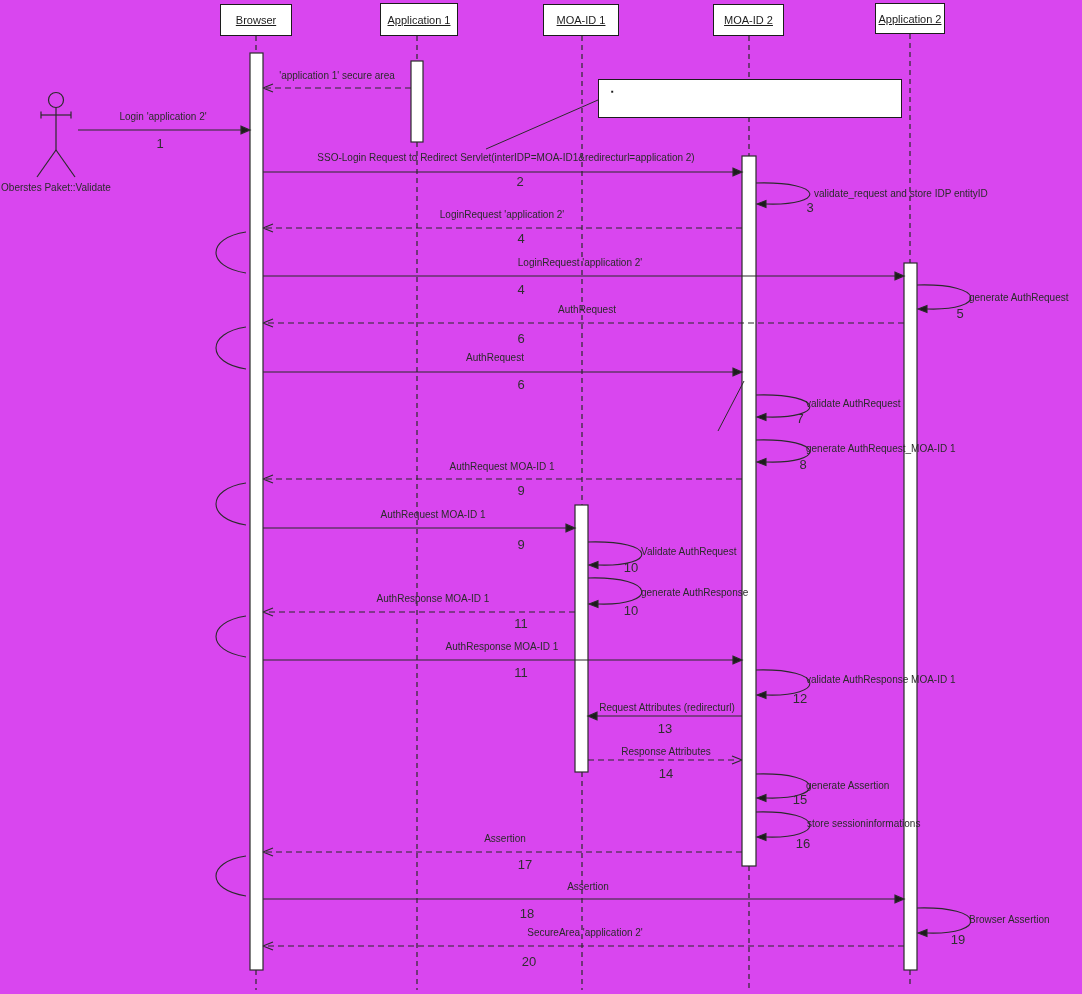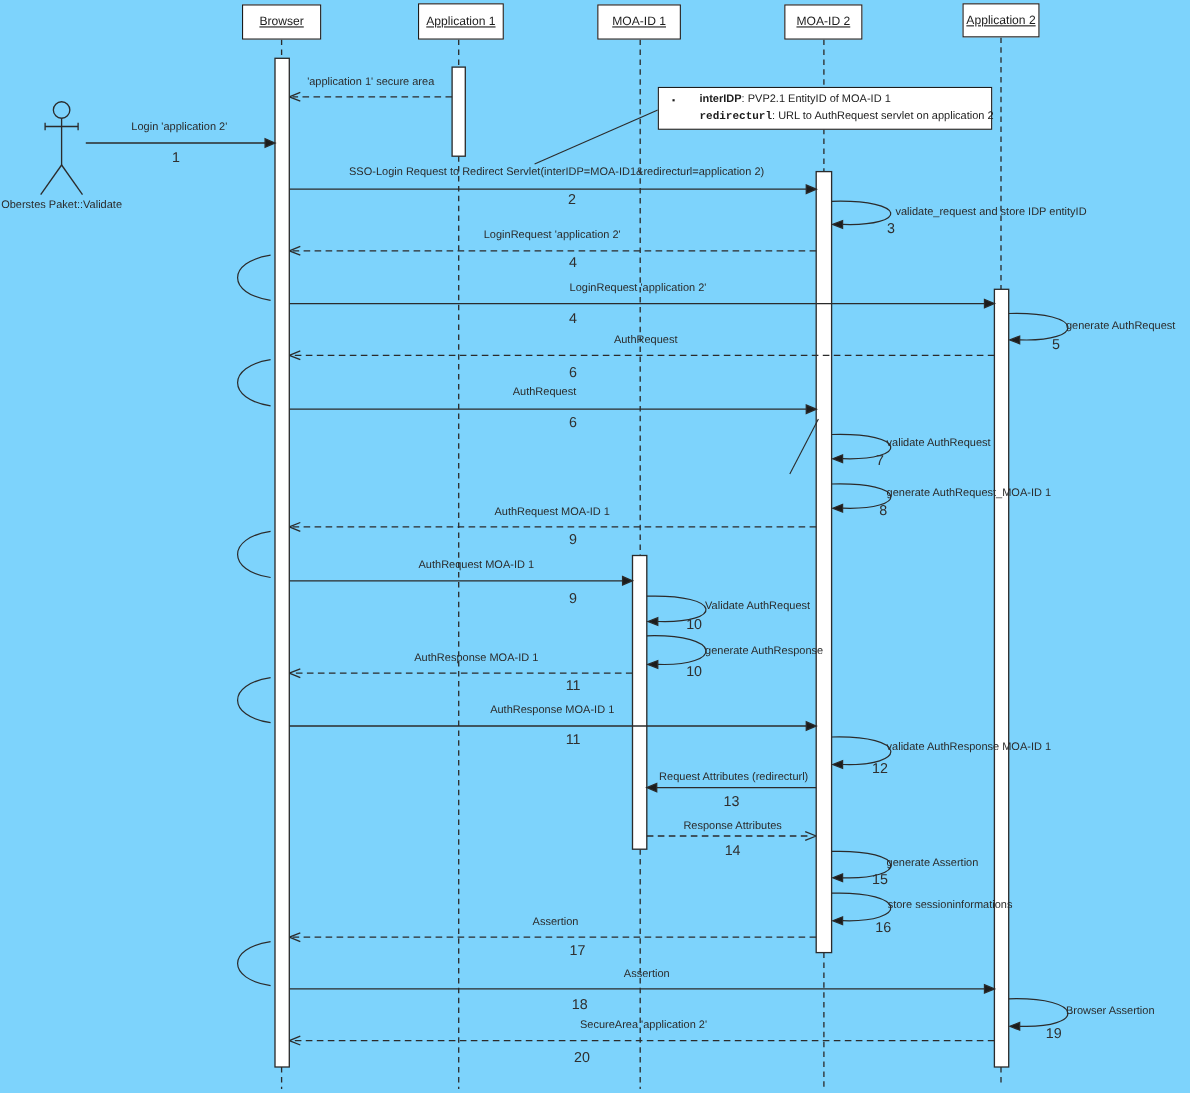--- a/index.html
+++ b/index.html
@@ -1,17 +1,17 @@
 <!DOCTYPE html>
 <html><head>
 <meta charset="utf-8">
 <style>
   html,body { margin:0; padding:0; background:#fff; }
   .canvas {
-    position:relative; width:1082px; height:994px; background:#7dd3fc;
+    position:relative; width:1082px; height:994px; background:#d946ef;
     font-family:"Liberation Sans", sans-serif; color:#262626; overflow:hidden;
   }
   .canvas svg { position:absolute; left:0; top:0; }
   .head-box {
     position:absolute; border:1.4px solid #1c1c1c; background:#fff;
     display:flex; align-items:center; justify-content:center;
     font-size:11px; color:#1c1c1c; box-sizing:border-box;
   }
   .head-box span { text-decoration:underline; white-space:nowrap; }
   .msg-label {
@@ -239,24 +239,20 @@
       <span>MOA-ID 2</span>
     </div>
   <div class="head-box" style="left:875px;top:3px;width:70px;height:31px">
       <span>Application 2</span>
     </div>
 
   <div class="msg-label" style="left:56px;top:187px">Oberstes Paket::Validate</div>
 
   <div class="note note-params" style="left:598px;top:79px;width:304px;height:39px">
     <span class="bullet">▪</span>
-    <div class="note-lines">
-      <div><b>interIDP</b><span>: PVP2.1 EntityID of MOA-ID 1</span></div>
-      <div><b class="mono">redirecturl</b><span>: URL to AuthRequest servlet on application 2</span></div>
-    </div>
   </div>
 
   <div class="msg-label" style="left:337px;top:75px">'application 1' secure area</div>
   <div class="msg-label" style="left:163px;top:116px">Login 'application 2'</div>
   <div class="msg-label" style="left:506px;top:157px">SSO-Login Request to Redirect Servlet(interIDP=MOA-ID1&amp;redirecturl=application 2)</div>
   <div class="msg-label" style="left:502px;top:214px">LoginRequest 'application 2'</div>
   <div class="msg-label" style="left:580px;top:262px">LoginRequest 'application 2'</div>
   <div class="msg-label" style="left:587px;top:309px">AuthRequest</div>
   <div class="msg-label" style="left:495px;top:357px">AuthRequest</div>
   <div class="msg-label" style="left:502px;top:466px">AuthRequest MOA-ID 1</div>

